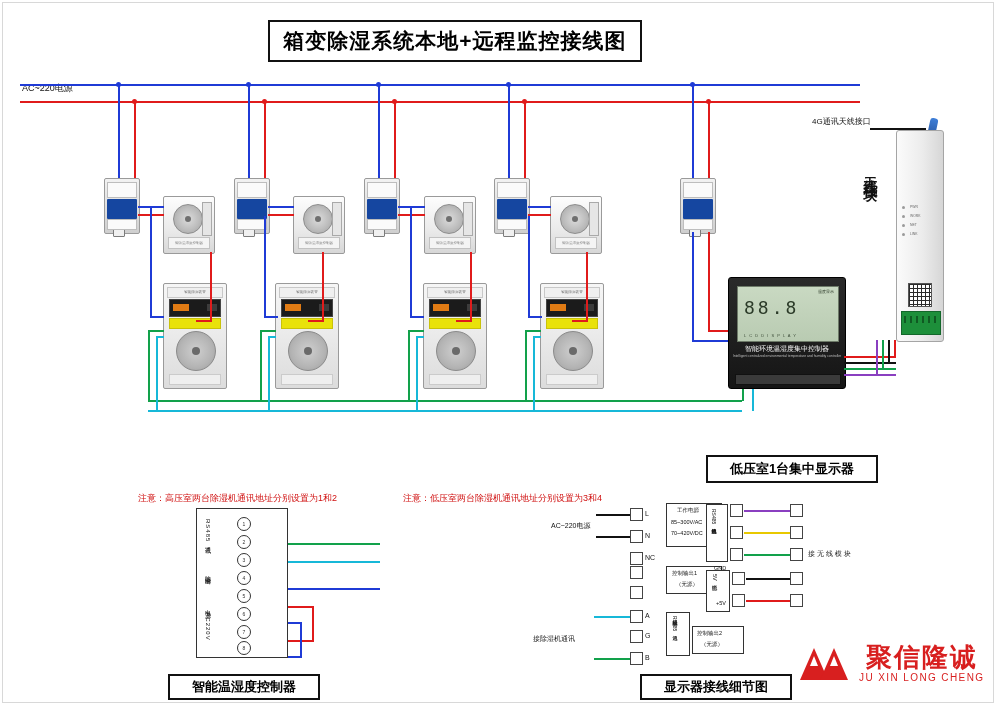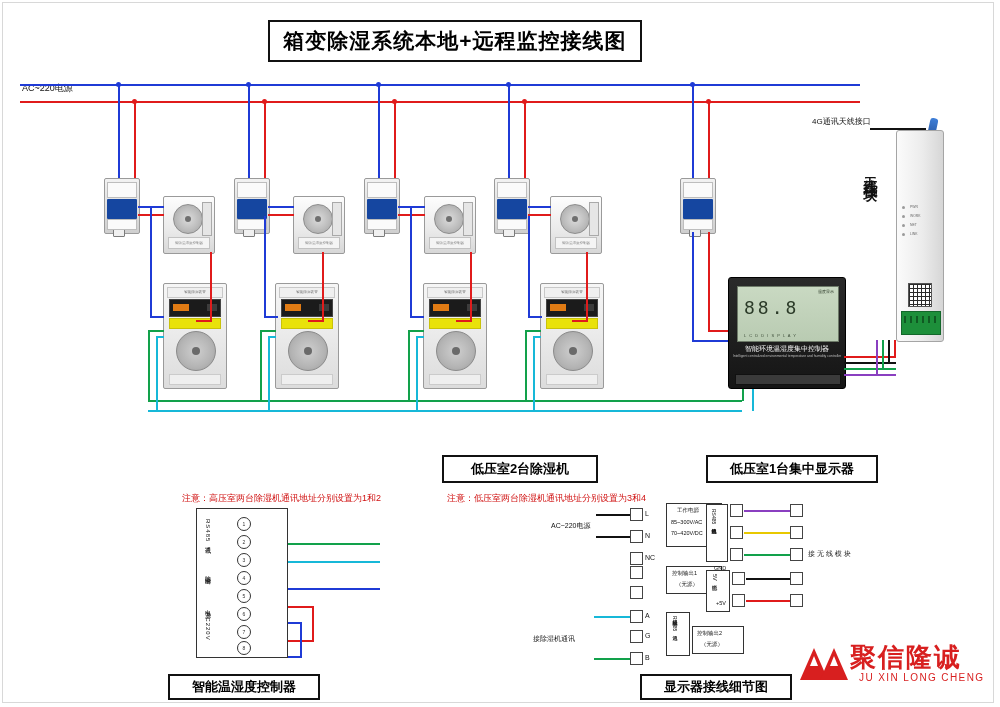--- a/index.html
+++ b/index.html
@@ -118,34 +118,34 @@
     content:"";position:absolute;left:2px;top:4px;right:2px;height:7px;
     background:repeating-linear-gradient(90deg,#0f5a22 0 2px,transparent 2px 6px);
   }
   .antenna{position:absolute;left:928px;top:118px;width:8px;height:26px;background:linear-gradient(180deg,#3f7fd8,#20478c);border-radius:3px;transform:rotate(12deg);}
   
   .cap-box{
     position:absolute;border:2px solid #111;background:#fff;
     display:flex;align-items:center;justify-content:center;
     font-size:13px;font-weight:bold;color:#000;
   }
-  .note{position:absolute;font-size:9px;color:#d01010;white-space:nowrap;margin-left:44px;}
+  .note{position:absolute;font-size:9px;color:#d01010;white-space:nowrap;}
   
   .detail-left{position:absolute;left:196px;top:508px;width:90px;height:148px;border:1px solid #333;background:#fff;}
   .circ{position:absolute;width:12px;height:12px;border:1px solid #333;border-radius:50%;background:#fff;font-size:5px;color:#333;text-align:center;line-height:12px;}
   .vtxt{position:absolute;font-size:6px;color:#111;writing-mode:vertical-rl;text-orientation:mixed;letter-spacing:1px;}
   
   .tbox{position:absolute;border:1px solid #333;background:#fff;}
   .sq{position:absolute;width:11px;height:11px;border:1px solid #444;background:#fff;}
   .rtxt{position:absolute;font-size:7px;color:#111;white-space:nowrap;}
   .rtxt.small{font-size:5.5px;}
   
   .logo{position:absolute;left:796px;top:640px;width:194px;height:56px;}
   .logo .mk{position:absolute;left:0;top:2px;width:56px;height:40px;}
-  .logo .cn{position:absolute;left:54px;top:0px;font-size:26px;font-weight:bold;color:#d81f1f;letter-spacing:2px;}
+  .logo .cn{position:absolute;left:70px;top:0px;font-size:26px;font-weight:bold;color:#d81f1f;letter-spacing:2px;}
   .logo .en{position:absolute;left:63px;top:32px;font-size:10px;color:#d81f1f;letter-spacing:1.4px;}
 </style>
 </head>
 <body>
 
 <div class="stage">
   <div class="border-frame"></div>
 
   <div class="title-box">箱变除湿系统本地+远程监控接线图</div>
 
@@ -361,21 +361,20 @@
       <div>PWR</div>
       <div>WORK</div>
       <div>NET</div>
       <div>LINK</div>
     </div>
     <div class="qr"></div>
     <div class="green-term"></div>
   </div>
   <div class="lbl" style="left:862px;top:165px;font-size:14px;font-weight:bold;writing-mode:vertical-rl;">无 线 模 块</div>
 
-  <div class="cap-box" style="left:442px;top:455px;width:152px;height:24px;">低压室2台除湿机</div>
   <div class="cap-box" style="left:706px;top:455px;width:168px;height:24px;">低压室1台集中显示器</div>
 
   <div class="note" style="left:138px;top:492px;">注意：高压室两台除湿机通讯地址分别设置为1和2</div>
   <div class="note" style="left:403px;top:492px;">注意：低压室两台除湿机通讯地址分别设置为3和4</div>
 
   <div class="detail-left">
     <div class="vtxt" style="left:6px;top:10px;">RS485通讯</div>
     <div class="vtxt" style="left:6px;top:62px;">除湿输出</div>
     <div class="vtxt" style="left:6px;top:96px;">电 源 AC220V</div>
 

